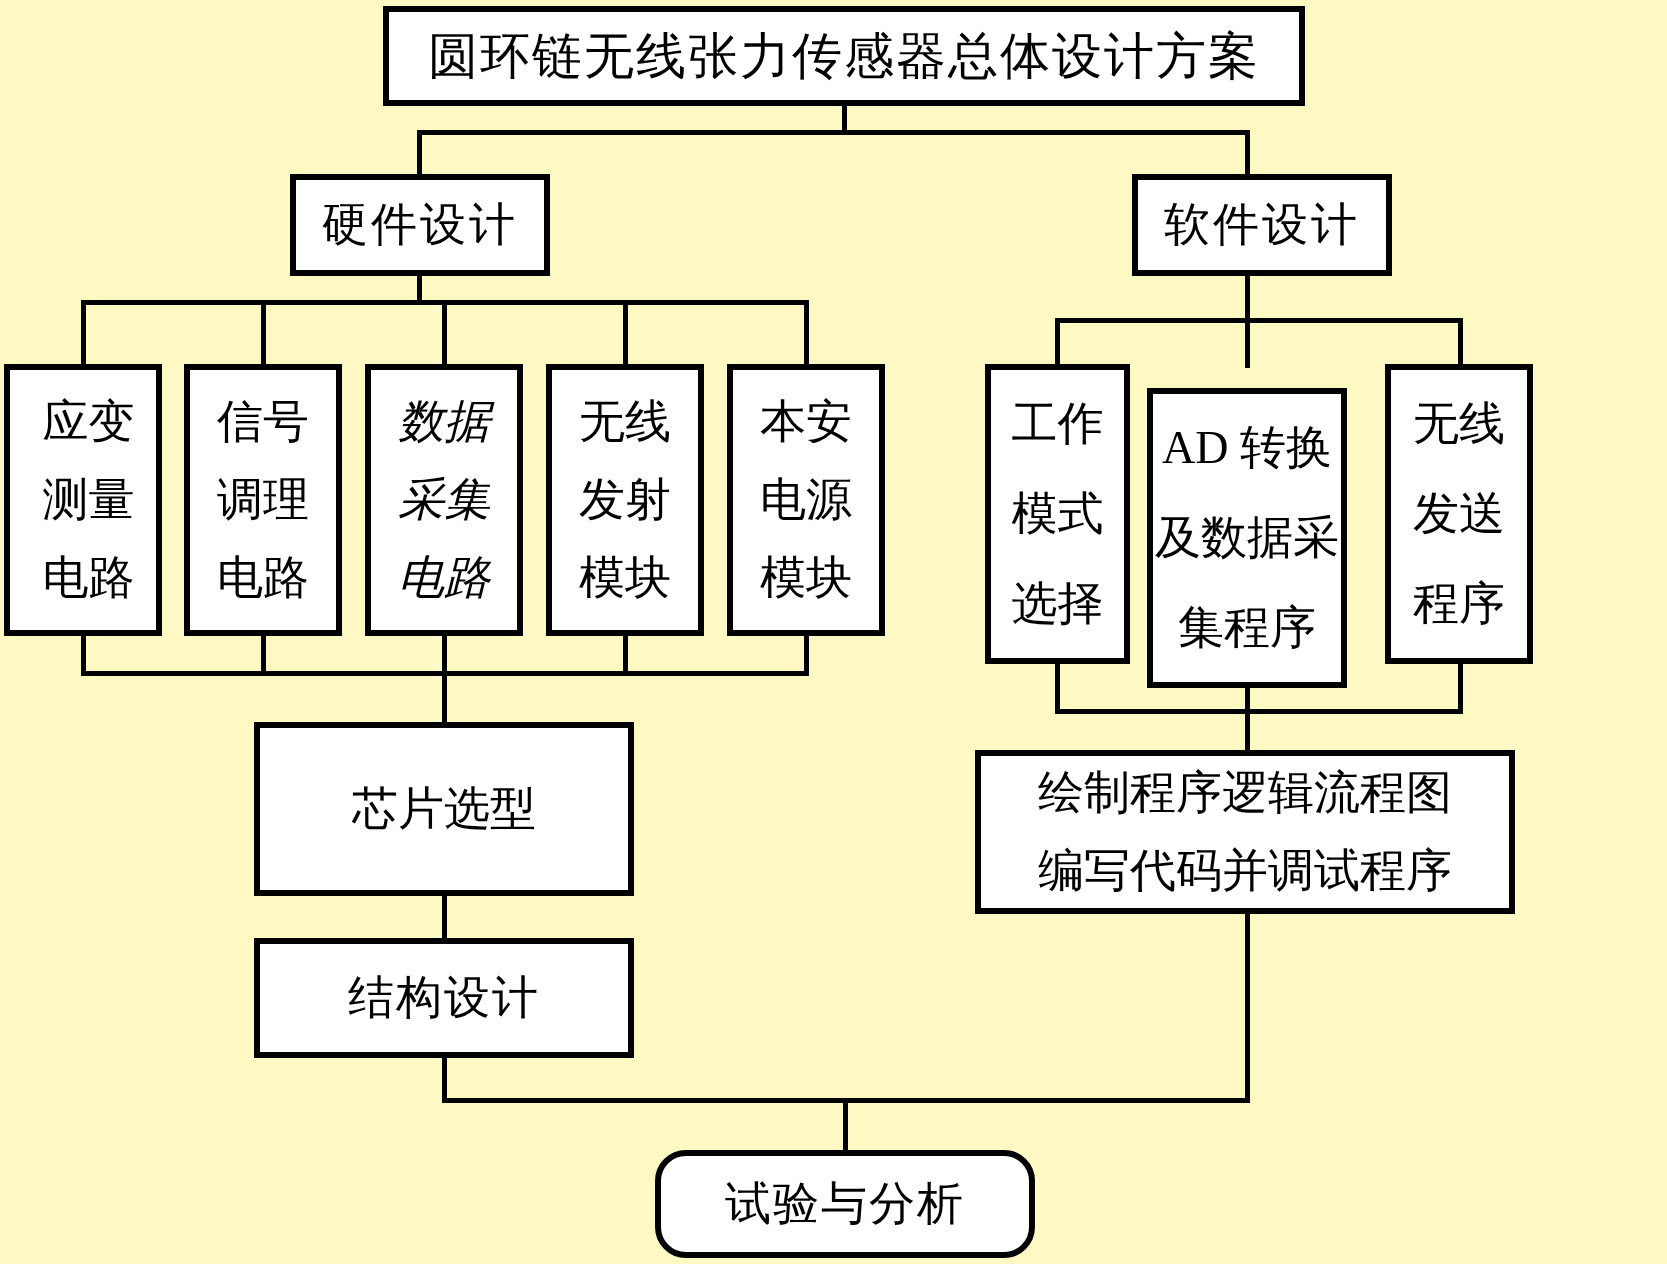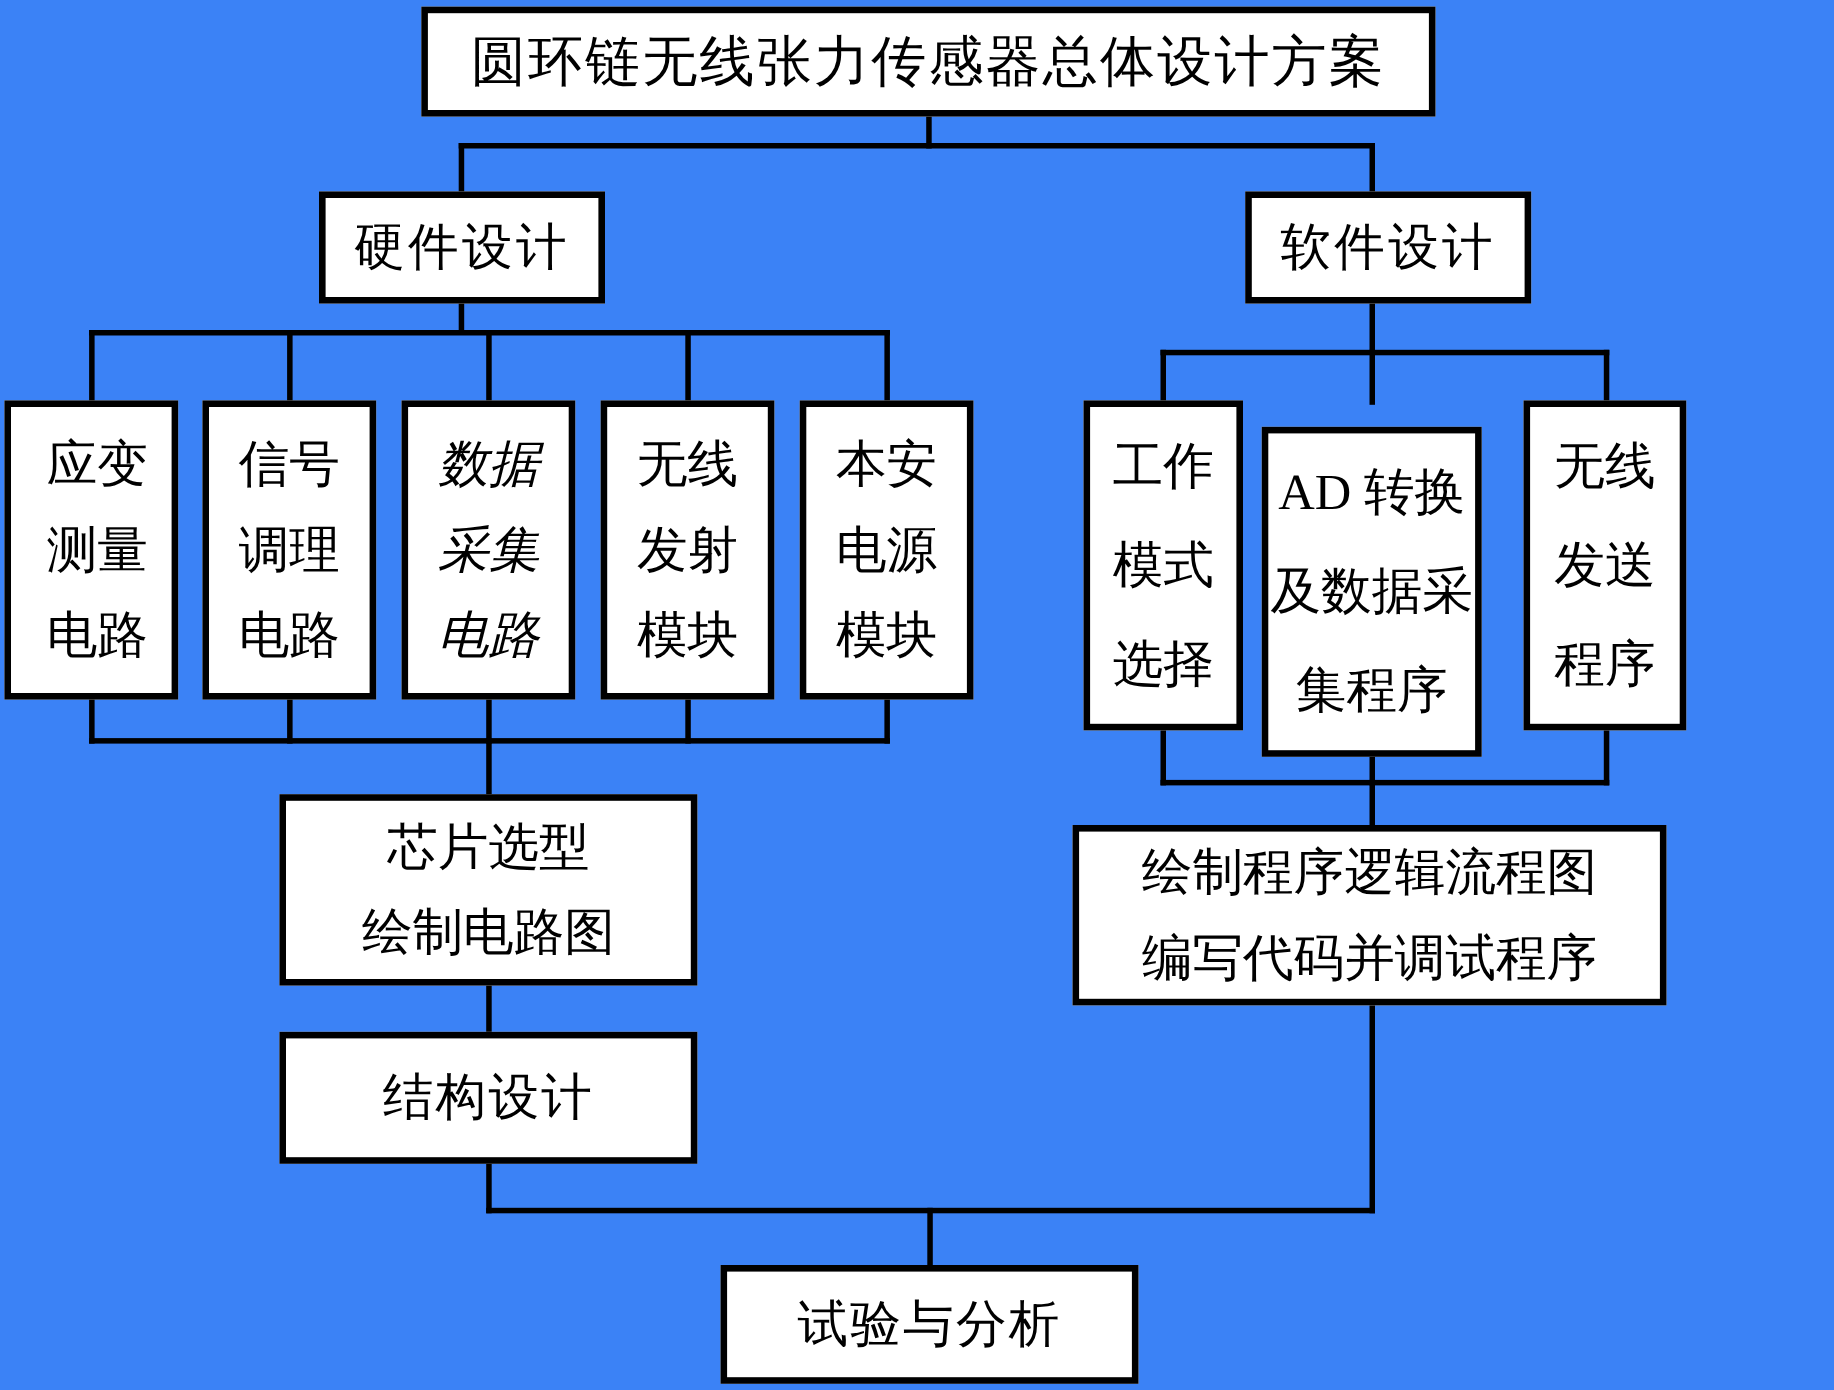--- a/index.html
+++ b/index.html
@@ -1,19 +1,19 @@
 <!DOCTYPE html>
 <html><head>
 <meta charset="utf-8">
 <style>
   html,body{margin:0;padding:0;background:#ffffff;}
   .canvas{
     position:relative;
     width:1667px;height:1264px;
-    background:#3b82f6;
+    background:#fef9c3;
     font-family:"Liberation Serif","DejaVu Serif",serif;
     color:#000;
     overflow:hidden;
   }
   .line{position:absolute;background:#000;}
   .box{
     position:absolute;
     border:6px solid #000;
     background:#fff;
     box-sizing:border-box;
@@ -125,28 +125,27 @@
     <div class="bl">集程序</div>
   </div>
   <div class="box sw-mod" style="left:1385px;top:364px;width:148px;height:300px;">
     <div class="bl">无线</div>
     <div class="bl">发送</div>
     <div class="bl">程序</div>
   </div>
 
   <div class="box step2" style="left:254px;top:722px;width:380px;height:174px;">
     <div class="bl">芯片选型</div>
-    <div class="bl">绘制电路图</div>
   </div>
   <div class="box step1" style="left:254px;top:938px;width:380px;height:120px;">
     <div class="bl">结构设计</div>
   </div>
 
   <div class="box step2" style="left:975px;top:750px;width:540px;height:164px;">
     <div class="bl">绘制程序逻辑流程图</div>
     <div class="bl">编写代码并调试程序</div>
   </div>
 
-  <div class="box step1" style="left:655px;top:1150px;width:380px;height:108px;">
+  <div class="box step1" style="left:655px;top:1150px;width:380px;height:108px;border-radius:31px;">
     <div class="bl">试验与分析</div>
   </div>
 
 </div>
 
 </body></html>

